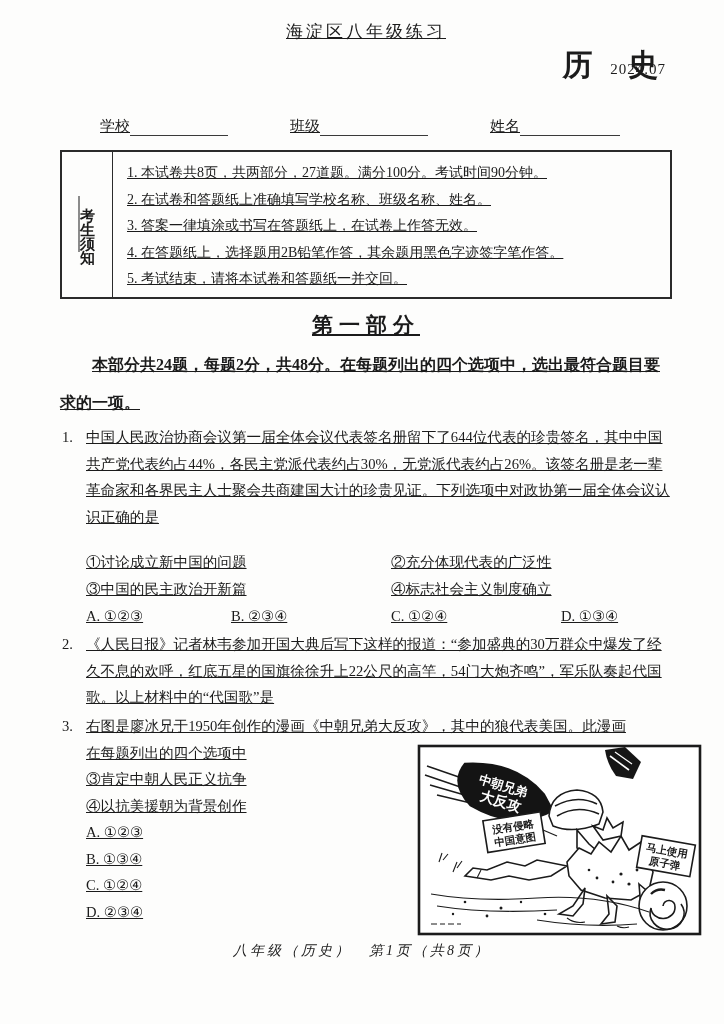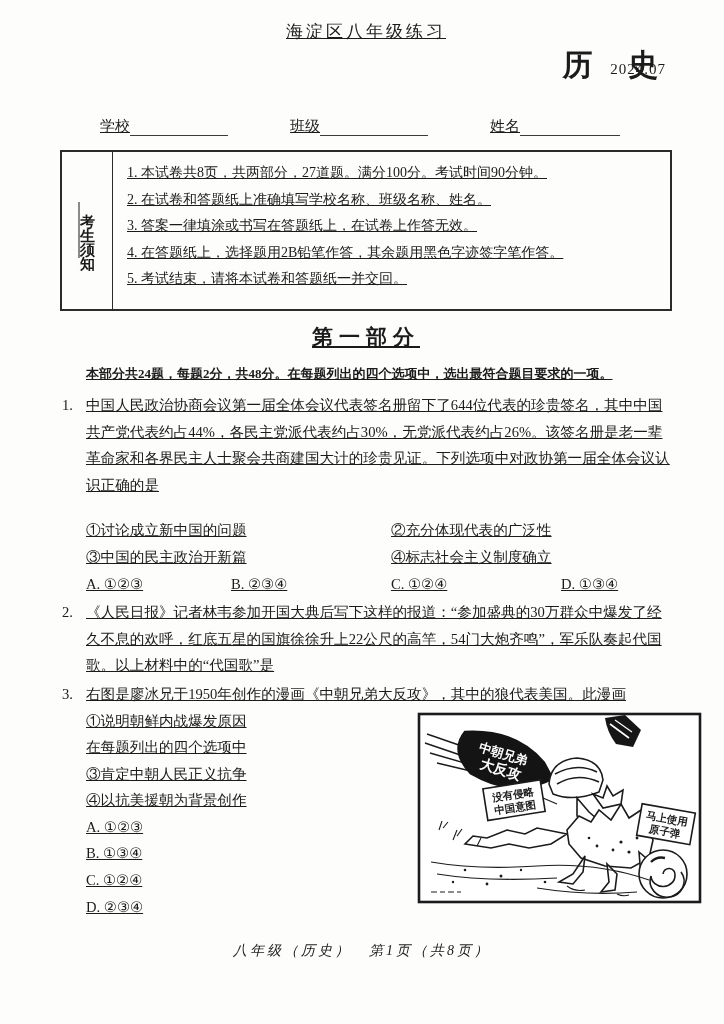--- a/index.html
+++ b/index.html
@@ -13,24 +13,24 @@
   .subject{font-size:30px;font-weight:bold;letter-spacing:14px;display:inline-block;}
   .exam-date{position:absolute;right:6px;top:16px;font-size:15px;letter-spacing:1px;font-weight:normal;}
   .fill-row{display:flex;margin-top:30px;font-size:15px;padding-left:40px;}
   .fill-item{display:flex;align-items:flex-end;margin-right:62px;}
   .fill-item:last-child{margin-right:0;}
   .blank{display:inline-block;border-bottom:1.2px solid #3a3a3a;height:17px;}
   .blank.w1{width:98px}.blank.w2{width:108px}.blank.w3{width:100px}
   .notice-box{display:flex;border:2px solid #2b2b2b;margin-top:14px;}
   .notice-side{width:50px;border-right:1.6px solid #2b2b2b;display:flex;align-items:center;justify-content:center;}
   .notice-side span{writing-mode:vertical-rl;text-orientation:upright;letter-spacing:14px;font-size:15px;font-weight:bold;}
-  .notice-list{flex:1;padding:8px 10px 16px 14px;font-size:14px;}
+  .notice-list{flex:1;padding:8px 10px 4px 14px;font-size:14px;}
   .notice-item{line-height:26.6px;}
   .part-heading{text-align:center;font-size:21px;font-weight:bold;letter-spacing:6px;margin-top:12px;}
-  .intro{font-weight:bold;font-size:13px;line-height:32px;margin-top:7px;text-indent:2em;}
+  .intro{font-weight:bold;font-size:16px;line-height:38px;margin-top:7px;text-indent:2em;}
   .question{position:relative;padding-left:26px;font-size:14.6px;line-height:26.6px;margin-top:2px;}
   .qnum{position:absolute;left:2px;top:0;}
   .subgrid,.optgrid2{display:grid;grid-template-columns:305px 1fr;margin-top:19px;}
   .optgrid4{display:grid;grid-template-columns:145px 160px 170px 1fr;}
   .q3-body{display:flex;align-items:flex-start;}
   .q3-left{flex:1;}
   .q3-right{width:285px;margin-right:-30px;margin-top:4px;}
   .footer{position:absolute;left:0;right:0;top:942px;text-align:center;font-size:14px;font-style:italic;letter-spacing:3px;}
   svg text{font-family:"Liberation Sans","DejaVu Sans",sans-serif;}
 </style>
@@ -97,21 +97,20 @@
   <div class="question">
     <span class="qnum">2.</span>
     <div>《人民日报》记者林韦参加开国大典后写下这样的报道：“参加盛典的30万群众中爆发了经久不息的欢呼，红底五星的国旗徐徐升上22公尺的高竿，54门大炮齐鸣”，军乐队奏起代国歌。以上材料中的“代国歌”是</div>
   </div>
 
   <div class="question">
     <span class="qnum">3.</span>
     <div>右图是廖冰兄于1950年创作的漫画《中朝兄弟大反攻》，其中的狼代表美国。此漫画</div>
     <div class="q3-body">
       <div class="q3-left">
-        <div>①说明朝鲜内战爆发原因</div>
         <div>在每题列出的四个选项中</div>
         <div>③肯定中朝人民正义抗争</div>
         <div>④以抗美援朝为背景创作</div>
         <div>A. ①②③</div>
         <div>B. ①③④</div>
         <div>C. ①②④</div>
         <div>D. ②③④</div>
       </div>
       <div class="q3-right">
         <svg viewBox="0 0 285 192" width="285" height="192">

